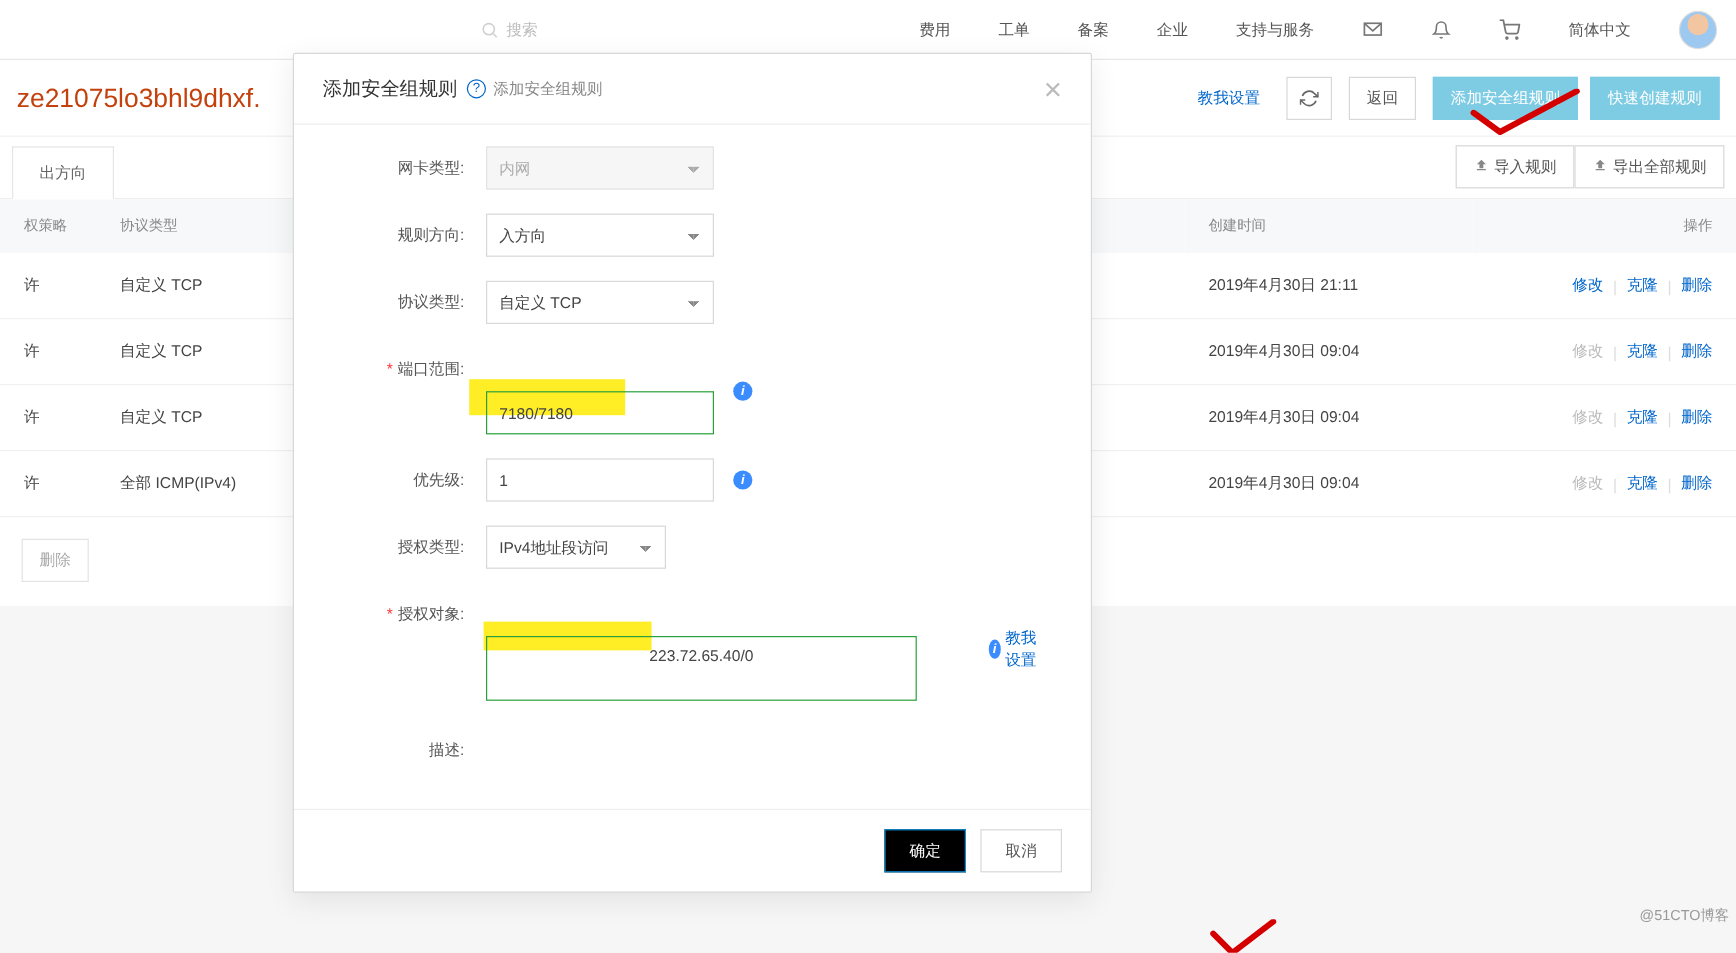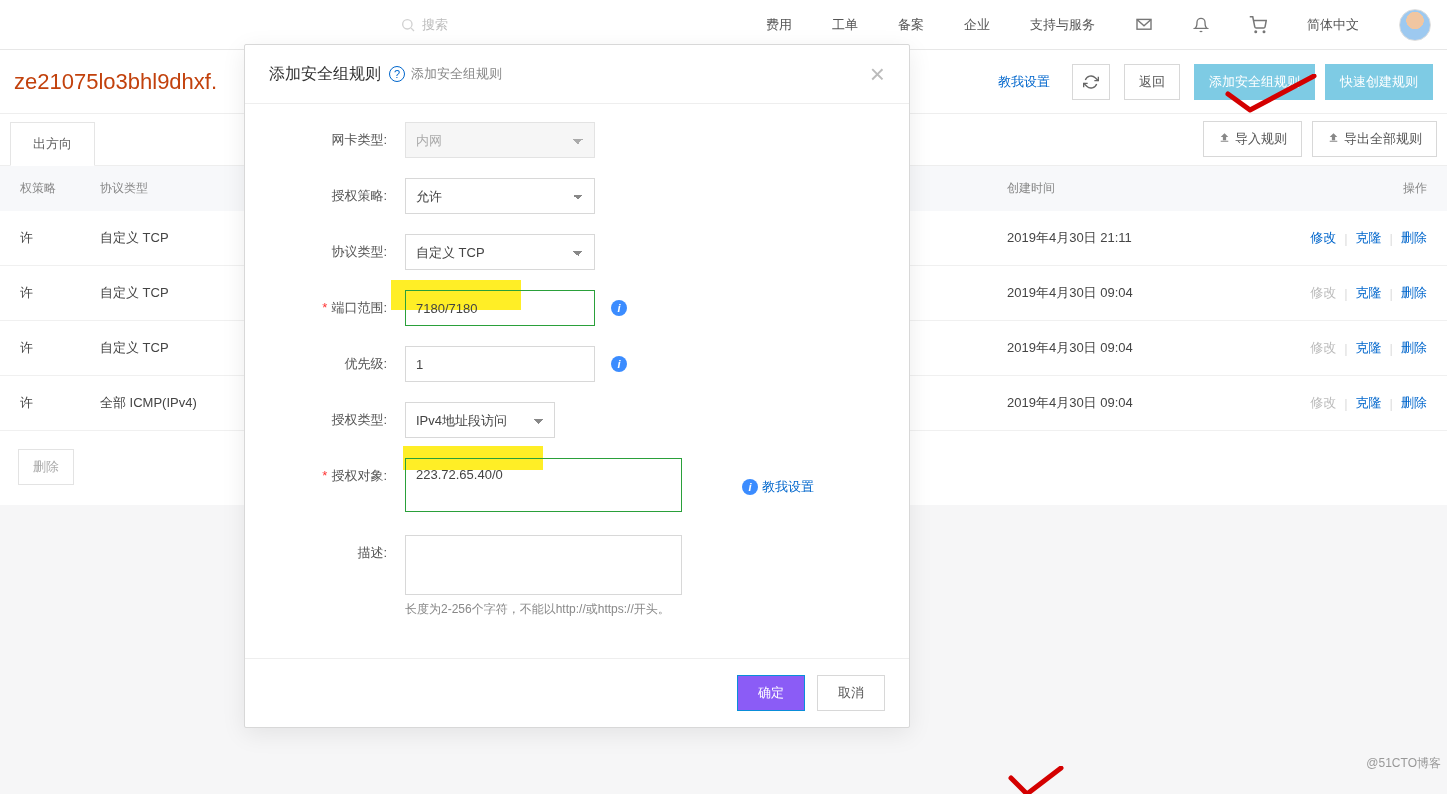--- a/index.html
+++ b/index.html
@@ -78,21 +78,21 @@
     padding: 0 10px;
     border-bottom: 1px solid #eee;
   }
   .tab {
     padding: 12px 22px;
     border: 1px solid transparent;
     color: #888; cursor: pointer;
     position: relative; top: 1px;
   }
   .tab.inactive { border: 1px solid #e5e5e5; border-bottom: 1px solid #fff; background: #fff; color: #666; }
-  .right-row { margin-left: auto; display: flex; gap: 10px; padding-bottom: 8px; }
+  .right-row { margin-left: auto; display: flex; padding-bottom: 8px; }
   .upload-icon { margin-right: 4px; }
 
   
   .table-wrap { background: #fff; padding: 0 0 20px 0; }
   table { width: 100%; border-collapse: collapse; table-layout: fixed; }
   thead th {
     background: #f7f8fa; text-align: left; font-weight: 400;
     color: #888; font-size: 12px; padding: 14px 20px;
   }
   tbody td { padding: 18px 20px; border-bottom: 1px solid #f0f0f0; font-size: 13px; color: #444; }
@@ -146,39 +146,39 @@
                       linear-gradient(135deg, #888 50%, transparent 50%);
     background-position: calc(100% - 16px) 16px, calc(100% - 11px) 16px;
     background-size: 5px 5px, 5px 5px;
     background-repeat: no-repeat;
   }
   select.disabled { background-color: #f3f3f3; color: #888; }
   .w-sm { width: 190px; }
   .w-md { width: 150px; }
   input.green { border-color: #2aa03a; }
   textarea.green { border-color: #2aa03a; }
-  textarea { width: 277px; height: 54px; padding: 8px 10px; resize: none; }
+  textarea { width: 359px; height: 54px; padding: 8px 10px; resize: none; text-align: center; }
   textarea.desc { border-color: #d8d8d8; height: 60px; }
   .hint { font-size: 12px; color: #888; margin-top: 6px; width: 335px; }
   .hl {
     position: absolute; background: rgba(255,235,0,.85); z-index: -1;
   }
-  .hl-wrap { position: relative; z-index: 0; }
+  .hl-wrap { position: relative; z-index: 0; margin-top: 36px; }
   .hl-wrap .hl { z-index: 1; pointer-events: none; }
   .hl-wrap input, .hl-wrap textarea { position: relative; z-index: 2; background: transparent; }
 
   .modal-foot {
     display: flex; justify-content: flex-end; gap: 12px;
     padding: 16px 24px; border-top: 1px solid #eee;
   }
   .m-btn {
     height: 36px; padding: 0 20px; border: 1px solid #d8d8d8; background: #fff;
     color: #555; font-size: 13px; cursor: pointer;
   }
-  .m-btn.primary { background: #8b5cf6; border-color: #0a8ed9; color: #fff; }
+  .m-btn.primary { background: #000000; border-color: #0a8ed9; color: #fff; }
 
   
   .redcheck {
     position: absolute; z-index: 60; pointer-events: none;
   }
 
   .watermark {
     position: absolute; right: 6px; bottom: 22px; color: #999; font-size: 12px;
   }
 
@@ -362,29 +362,29 @@
 
     <div class="form-row">
       <div class="form-label">网卡类型:</div>
       <div class="form-ctrl">
         <select class="disabled w-sm" disabled="">
           <option>内网</option>
         </select>
       </div>
     </div>
 
-
-    <div class="form-row">
-      <div class="form-label">授权策略:</div>
+    <div class="form-row">
+      <div class="form-label">规则方向:</div>
       <div class="form-ctrl">
         <select class="w-sm">
-          <option>允许</option>
+          <option>入方向</option>
         </select>
       </div>
     </div>
+
 
     <div class="form-row">
       <div class="form-label">协议类型:</div>
       <div class="form-ctrl">
         <select class="w-sm">
           <option>自定义 TCP</option>
         </select>
       </div>
     </div>
 
@@ -427,24 +427,20 @@
           <a class="link">
             <span class="info-dot">i</span>
             <span>教我设置</span>
           </a>
         </div>
       </div>
     </div>
 
     <div class="form-row">
       <div class="form-label">描述:</div>
-      <div class="form-ctrl" style="flex-direction:column; align-items:flex-start; gap:0;">
-        <textarea class="desc" style=""></textarea>
-        <div class="hint">长度为2-256个字符，不能以http://或https://开头。</div>
-      </div>
     </div>
 
   </div>
   <div class="modal-foot">
     <button class="m-btn primary">确定</button>
     <button class="m-btn">取消</button>
   </div>
 </div>
 
 <svg class="redcheck" style="left:1220px; top:74px;" width="100" height="40" viewBox="0 0 100 40">

